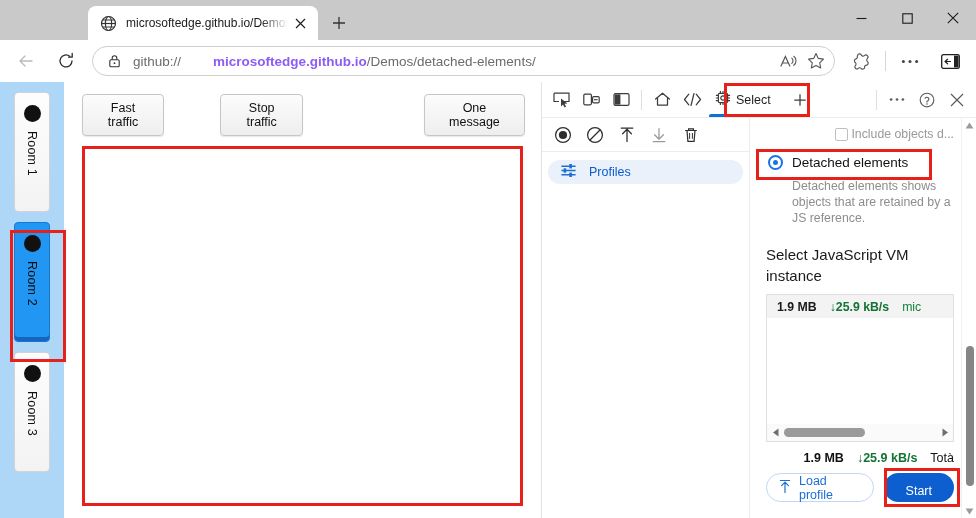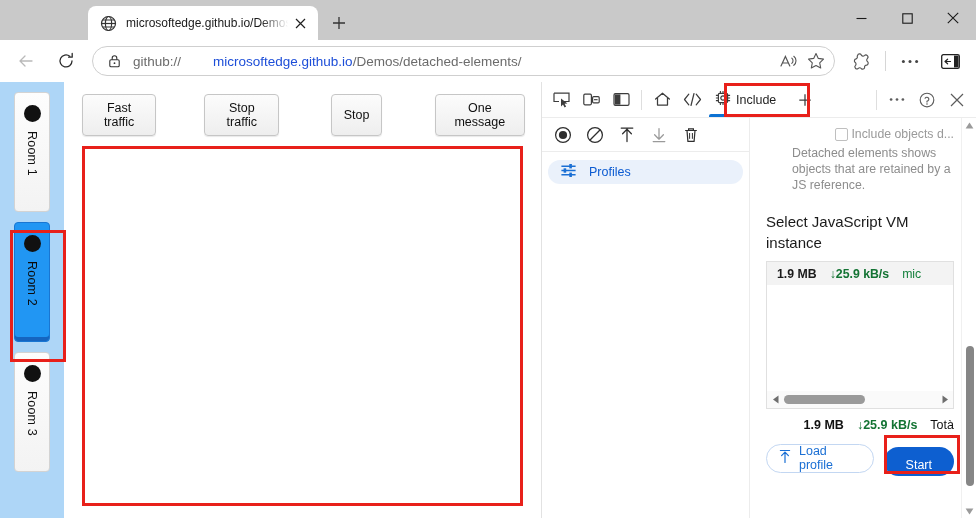--- a/index.html
+++ b/index.html
@@ -83,21 +83,21 @@
     background: #fff;
     display: flex; align-items: center;
     padding: 0 4px 0 10px;
     min-width: 0;
   }
   .lock { width: 22px; height: 22px; flex:0 0 22px; display:flex; align-items:center; justify-content:center; }
   .url {
     flex: 1 1 auto; font-size: 13.5px; color: #6b6b6b;
     white-space: nowrap; overflow: hidden; margin-left: 8px;
   }
-  .url b { color: #1d4ed8; font-weight: 400; padding-left: 32px; }
+  .url b { color: #8b5cf6; font-weight: 700; padding-left: 32px; }
   .url .sch { color: #6b6b6b; }
   .omni-icon { width: 28px; height: 28px; flex:0 0 28px; display:flex;align-items:center;justify-content:center; cursor:pointer; }
   .tb-right { display: flex; align-items: center; }
   .tb-sep { width: 1px; height: 20px; background: #d6d6d6; margin: 0 4px; }
 
   
   .split { flex: 1 1 auto; display: flex; background: #ffffff; min-height: 0; }
 
   
   .page {
@@ -303,21 +303,20 @@
     height: 29px; padding: 0 14px 0 11px;
     font-size: 12.5px; color: #1a6fd4; background: #fff;
     cursor: pointer;
   }
   .startbtn {
     background: #0d5fd0; color: #fff;
     border: none; border-radius: 15px;
     height: 29px; padding: 11px 22px;
     font-size: 12.5px; cursor: pointer;
     font-family: "Liberation Sans", sans-serif;
-    margin-top: 7px;
   }
   .start-hl { position: absolute; border: 3px solid #e8201a; pointer-events: none; }
 
   .dt-vscroll {
     position: absolute; right: 0; top: 0; bottom: 0; width: 15px;
     background: #fff;
     display: flex; flex-direction: column; align-items: center;
     border-left: 1px solid #f0f0f0;
   }
   .vs-arrow { height: 14px; display:flex; align-items:center; justify-content:center; cursor:pointer; }
@@ -447,21 +446,20 @@
         </div>
         <div class="room-hl" style="top:148px;height:132px;"></div>
       </div>
 
       <div class="pagemain">
         <div class="btnrow">
           <button class="pbtn">Fast traffic</button>
           <span class="sp1"></span>
           <button class="pbtn">Stop traffic</button>
           <span class="sp2"></span>
-          <button class="pbtn">Stop</button>
           <span class="sp3"></span>
           <button class="pbtn">One message</button>
         </div>
         <div class="msgbox"></div>
         <div class="page-vscroll"></div>
       </div>
     </div>
 
     <div class="devtools">
 
@@ -498,21 +496,21 @@
             </svg>
         </div>
         <div class="dt-tab sel">
           <span>
             <svg width="16" height="16" viewBox="0 0 16 16">
               <rect x="3.4" y="3.4" width="9.2" height="9.2" rx="1.2" fill="none" stroke="#3c3c3c" stroke-width="1.2"></rect>
               <circle cx="8" cy="8" r="2.2" fill="none" stroke="#3c3c3c" stroke-width="1.2"></circle>
               <path d="M5.4 0.9 V3.4 M8 0.9 V3.4 M10.6 0.9 V3.4 M5.4 12.6 V15.1 M8 12.6 V15.1 M10.6 12.6 V15.1 M0.9 5.4 H3.4 M0.9 8 H3.4 M0.9 10.6 H3.4 M12.6 5.4 H15.1 M12.6 8 H15.1 M12.6 10.6 H15.1" stroke="#3c3c3c" stroke-width="1.1"></path>
             </svg>
           </span>
-          <span>Include</span>
+          <span>Select</span>
         </div>
         <div class="dt-tab-hl" style="left:182px;top:1px;width:86px;height:34px;"></div>
         <div class="dt-ico" style="margin-left:6px;">
           <svg width="14" height="14" viewBox="0 0 14 14">
               <path d="M7 1.3 V12.7 M1.3 7 H12.7" stroke="#3c3c3c" stroke-width="1.25"></path>
             </svg>
         </div>
         <div class="dt-right">
           <div class="dt-vsep"></div>
           <div class="dt-ico">
@@ -584,20 +582,27 @@
           </div>
         </div>
 
         <div class="dt-right-pane">
 
           <div class="chk-row">
             <span class="chkbox"></span>
             <span class="chk-label">Include objects d...</span>
           </div>
 
+          <div class="radio-wrap">
+            <div class="radio-row">
+              <span class="radio"></span>
+              <span class="radio-label">Detached elements</span>
+            </div>
+            <div class="radio-hl" style="left:-10px;top:-2px;width:176px;height:31px;"></div>
+          </div>
 
           <div class="desc">Detached elements shows objects that are retained by a JS reference.</div>
 
           <div class="sec-title">Select JavaScript VM instance</div>
 
           <div class="vmlist">
             <div class="vmrow">
               <span class="vm-mem">1.9 MB</span>
               <span class="vm-net">↓25.9 kB/s</span>
               <span class="vm-name">mic</span>

